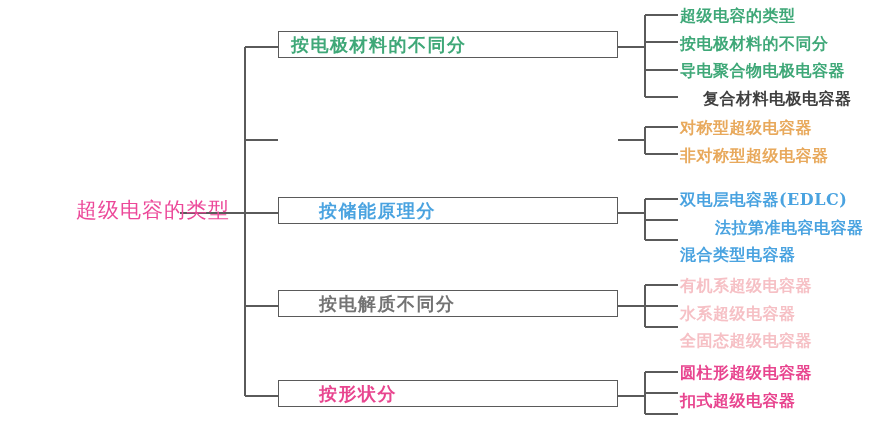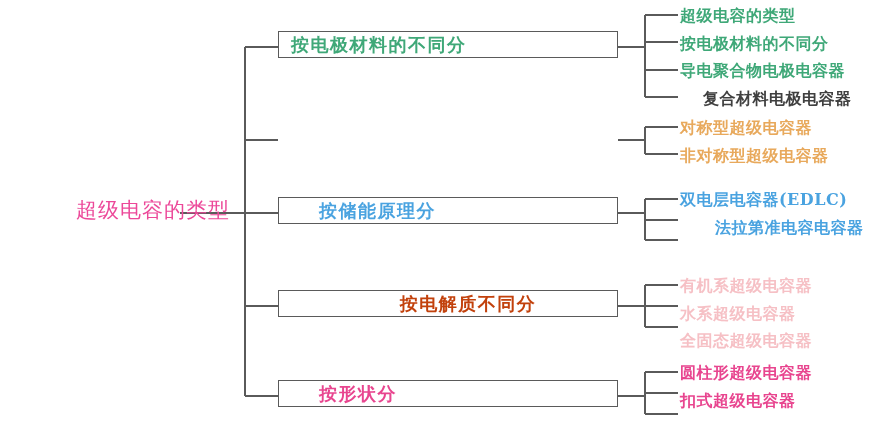--- a/index.html
+++ b/index.html
@@ -141,24 +141,25 @@
     <div class="leaf-item" style="color: rgb(232, 169, 92);">对称型超级电容器</div>
     <div class="leaf-item" style="color: rgb(232, 169, 92);">非对称型超级电容器</div>
   </div>
 
   <div class="branch-box" style="top:197px">
     <span class="box-text" style="color: rgb(74, 163, 224); padding-left: 40px;">按储能原理分</span>
   </div>
   <div class="leaf-group" style="top:186px">
     <div class="leaf-item" style="color: rgb(74, 163, 224);">双电层电容器(EDLC)</div>
     <div class="leaf-item" style="color: rgb(74, 163, 224); margin-left: 35px;">法拉第准电容电容器</div>
+    <div class="leaf-item" style="color: rgb(74, 163, 224);">混合类型电容器</div>
   </div>
 
   <div class="branch-box" style="top:290px">
-    <span class="box-text" style="color: #c2410c; padding-left: 40px; text-align: center;">按电解质不同分</span>
+    <span class="box-text" style="color: #737373; padding-left: 40px;">按电解质不同分</span>
   </div>
   <div class="leaf-group" style="top:272px">
     <div class="leaf-item" style="color: rgb(246, 192, 197);">有机系超级电容器</div>
     <div class="leaf-item" style="color: rgb(246, 192, 197);">水系超级电容器</div>
     <div class="leaf-item" style="color: rgb(246, 192, 197);">全固态超级电容器</div>
   </div>
 
   <div class="branch-box" style="top:380px">
     <span class="box-text" style="color: rgb(232, 69, 143); padding-left: 40px;">按形状分</span>
   </div>

